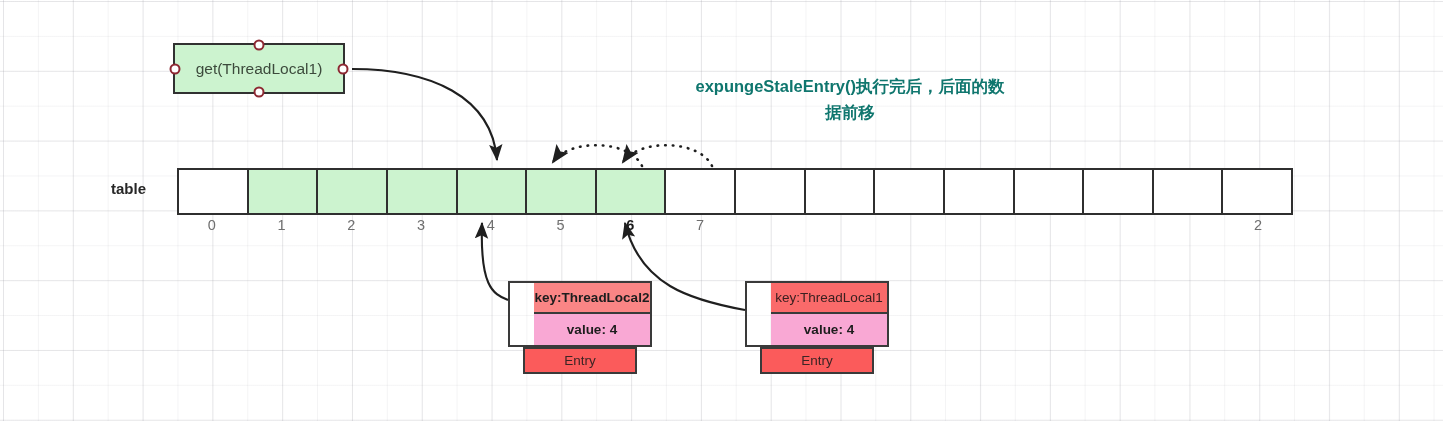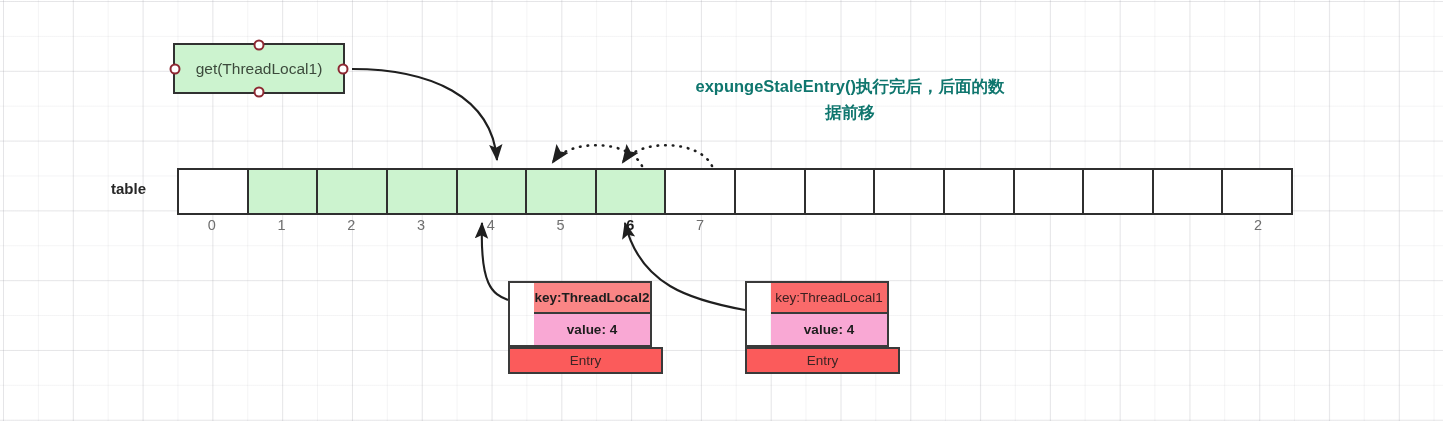--- a/index.html
+++ b/index.html
@@ -123,21 +123,21 @@
     display: flex; align-items: center; justify-content: center;
     font-size: 13.5px;
     box-sizing: border-box;
   }
   .entry-row.key   { background: #fa8585; color: #1d1d1d; border-bottom: 2px solid #3a3a3a; }
   .entry-row.key.sat { background: #fa6a6a; color: #3b2020; font-weight: normal; }
   .entry-row.key.bold { font-weight: bold; }
   .entry-row.value { background: #f9a8d4; color: #1d1d1d; font-weight: bold; }
   .entry-tag {
     margin: 0 auto;
-    width: 155px; height: 27px;
+    width: 114px; height: 27px;
     background: #fb5b5b;
     border: 2px solid #3a3a3a;
     box-sizing: border-box;
     display: flex; align-items: center; justify-content: center;
     font-size: 13.5px;
     color: #3d2525;
   }
   svg.overlay { position: absolute; left: 0; top: 0; width: 1443px; height: 421px; pointer-events: none; }
 </style>
 </head>

